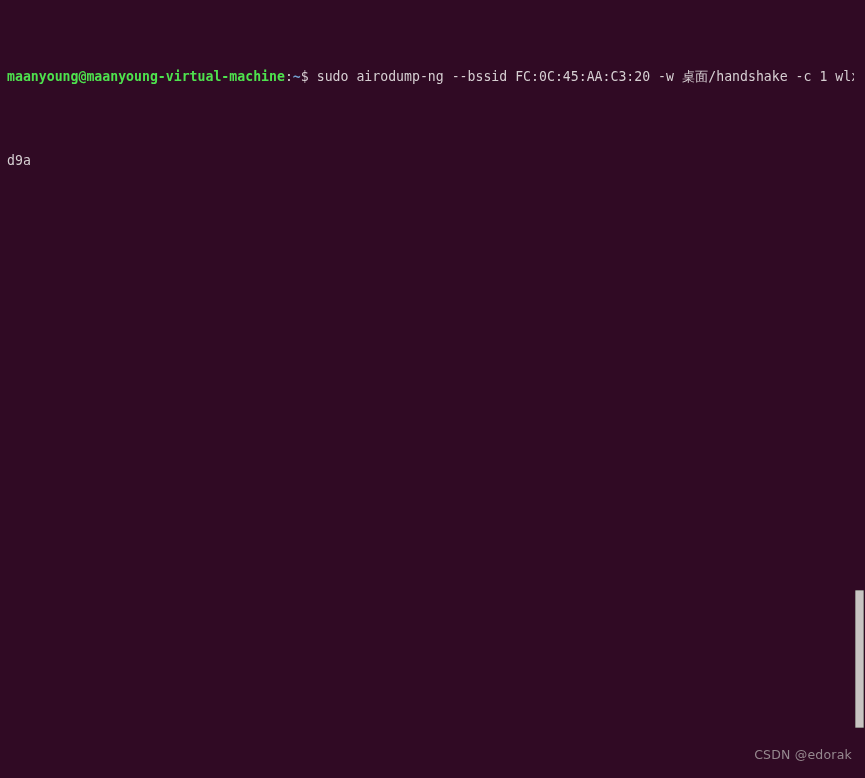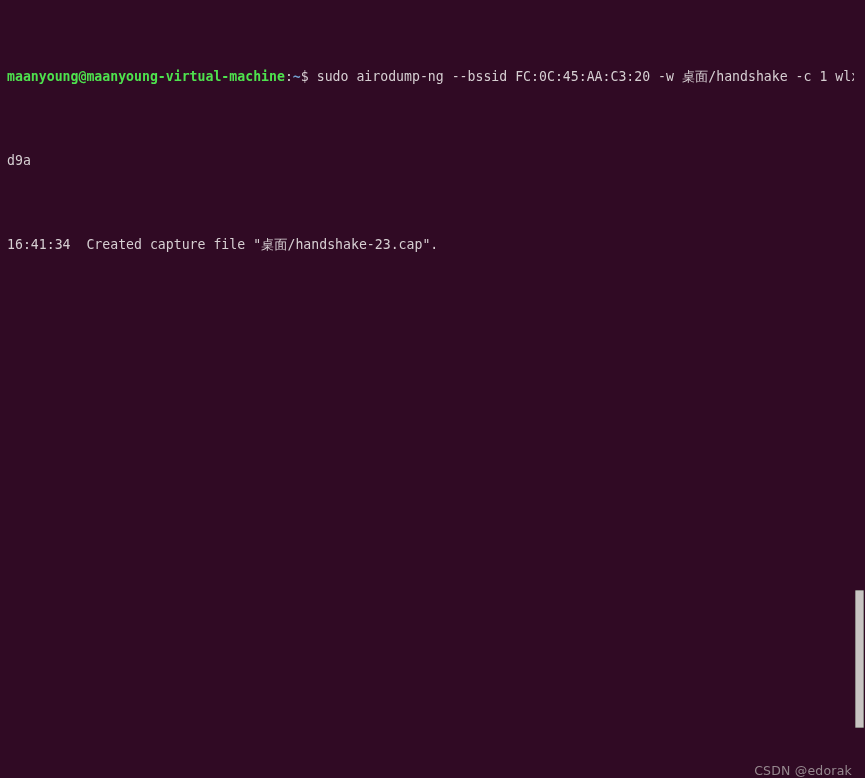--- a/index.html
+++ b/index.html
@@ -70,38 +70,37 @@
     height: 138px;
     background: #c8c4c2;
     border: 1px solid #8e8a88;
     box-sizing: border-box;
     border-radius: 1px;
   }
 
   #watermark {
     position: absolute;
     right: 13px;
-    bottom: 0;
+    bottom: 16px;
     color: #9b8f94;
     font-family: "DejaVu Sans", "Liberation Sans", sans-serif;
     font-size: 12.5px;
     letter-spacing: 0.2px;
     opacity: 0.95;
   }
 </style>
 </head>
 <body>
 
 <div id="terminal">
 
   <div class="line"><span class="seg c-prompt">maanyoung@maanyoung-virtual-machine</span><span class="seg c-punct">:</span><span class="seg c-path">~</span><span class="seg c-dollar">$</span><span class="seg c-cmd"> sudo airodump-ng --bssid FC:0C:45:AA:C3:20 -w 桌面/handshake -c 1 wlx502b73ec6</span></div>
 
   <div class="line"><span class="seg c-out">d9a</span></div>
 
-  <div class="line"><span class="seg c-out">16:41:34  Created capture file "桌面/handshake-23.cap".</span></div>
 
   <div class="blank"></div>
   <div class="blank"></div>
   <div class="blank"></div>
   <div class="blank"></div>
   <div class="blank"></div>
   <div class="blank"></div>
   <div class="blank"></div>
   <div class="blank"></div>
   

